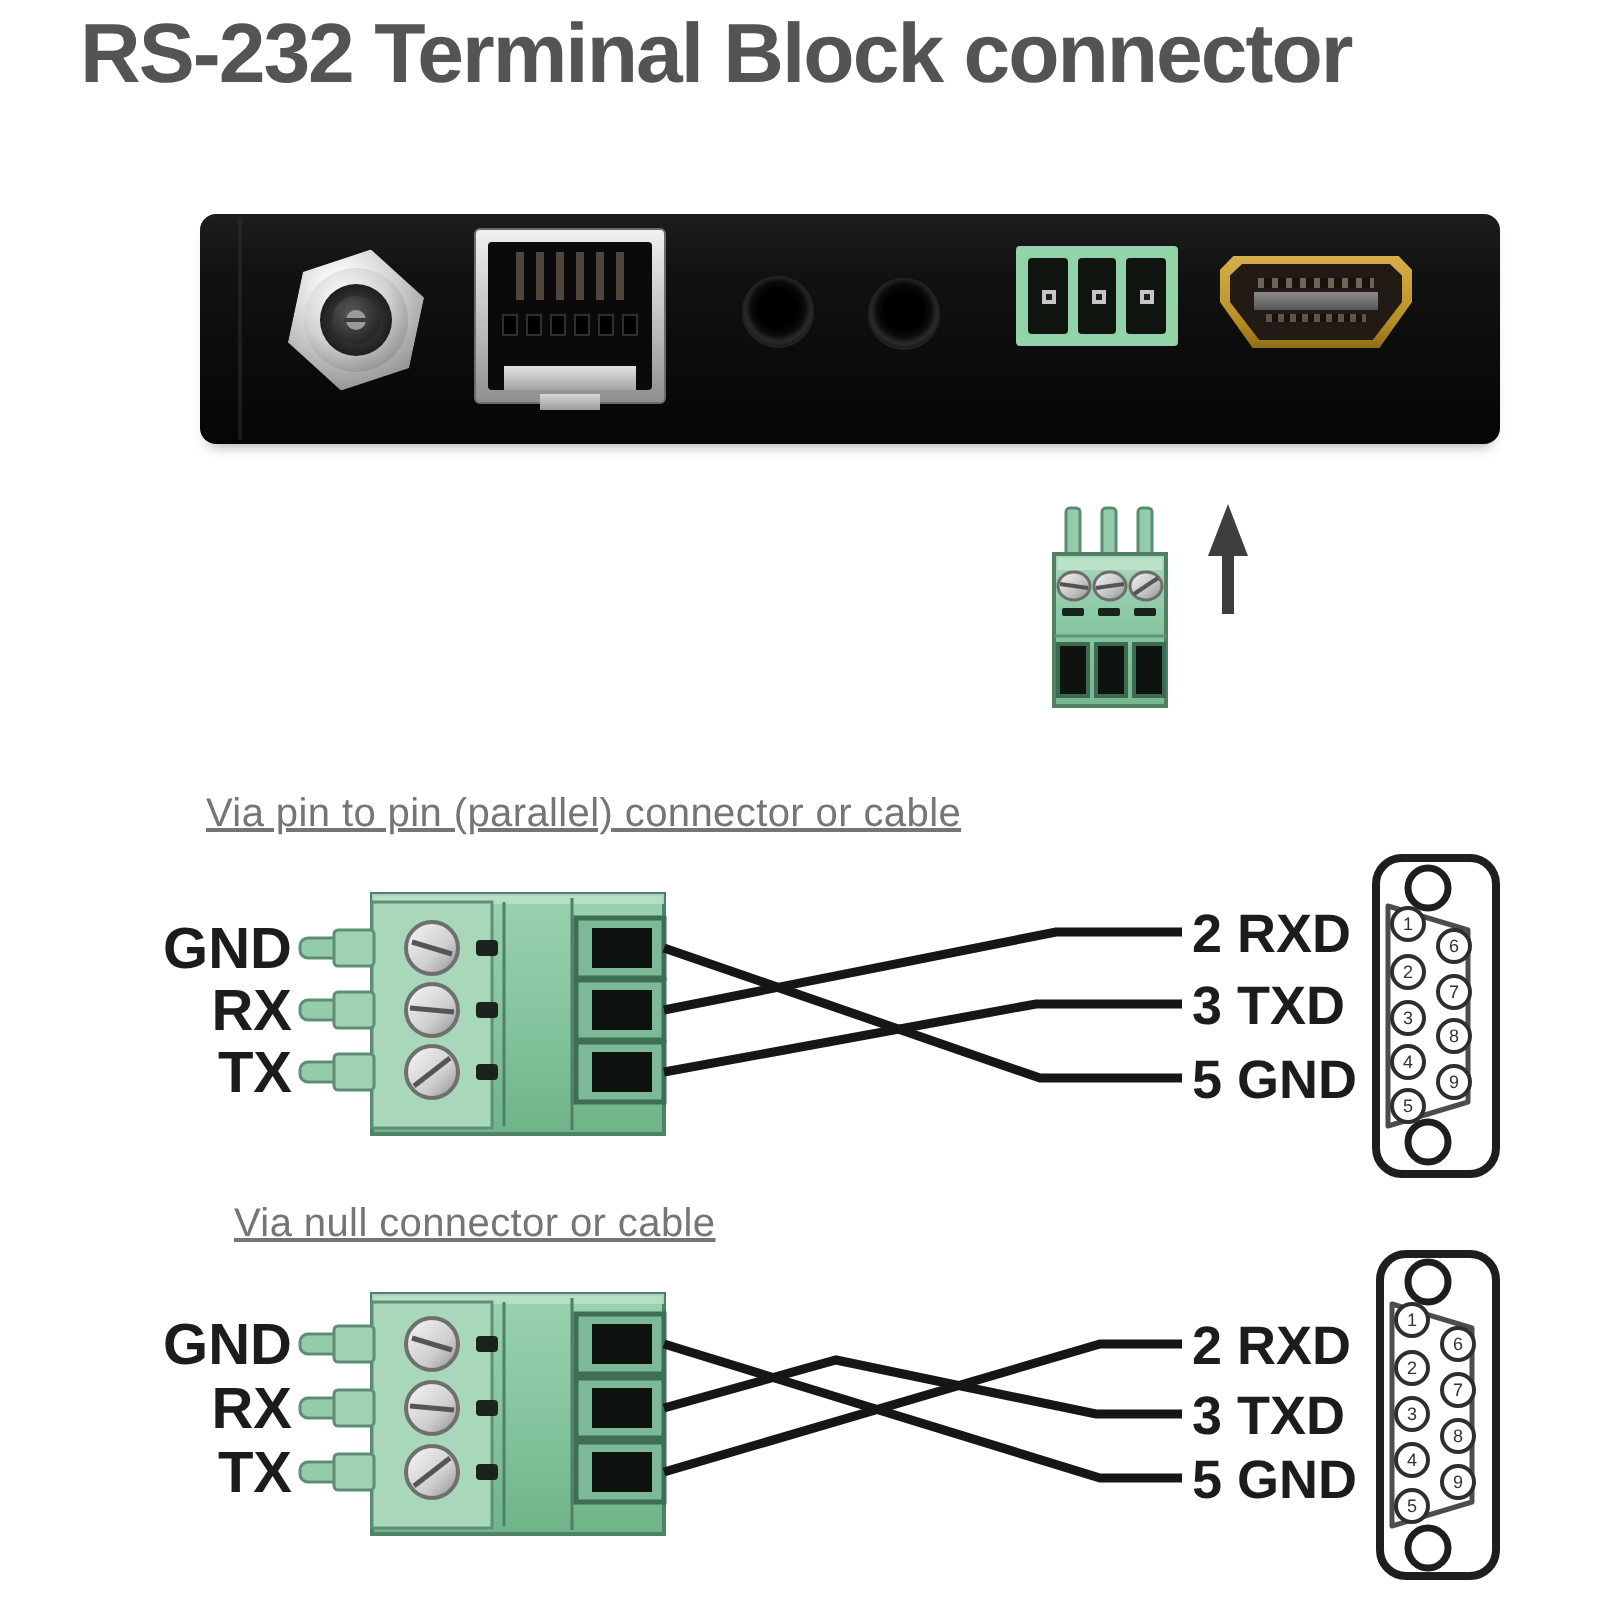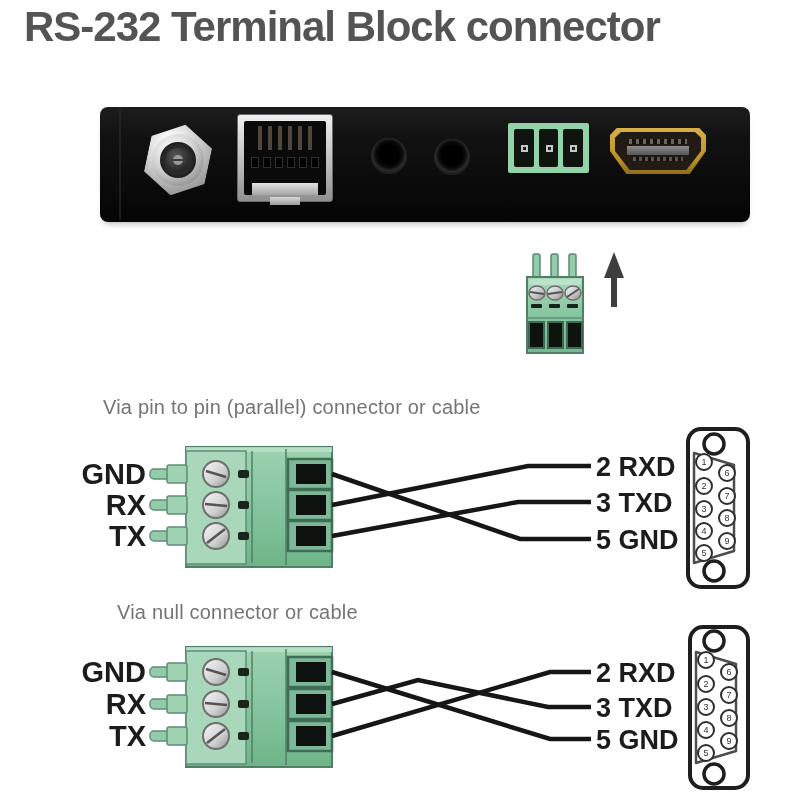--- a/index.html
+++ b/index.html
@@ -1,23 +1,23 @@
 <!DOCTYPE html>
 <html><head>
 <meta charset="utf-8">
 <style>
   html,body{margin:0;padding:0;}
   body{width:800px;height:800px;position:relative;background:#ffffff;overflow:hidden;
        font-family:"Liberation Sans", sans-serif;}
   .abs{position:absolute;}
 
   
-  .title{left:24px;top:2px;width:760px;font-size:42px;font-weight:bold;color:#545454;
+  .title{left:40px;top:2px;width:760px;font-size:42px;font-weight:bold;color:#545454;
          letter-spacing:-1px;line-height:50px;}
-  .section-heading{font-size:20px;color:#757575;letter-spacing:.2px;}
+  .section-heading{font-size:20px;color:#757575;letter-spacing:.2px;text-decoration:underline;}
   #heading1{left:103px;top:396px;}
   #heading2{left:117px;top:601px;}
 
   
   .panel{left:100px;top:107px;width:650px;height:115px;border-radius:8px;
          background:linear-gradient(180deg,#1d1d1d 0%,#121212 25%,#0b0b0b 65%,#050505 100%);
          box-shadow:0 5px 7px -4px rgba(0,0,0,.35);}
   .panel-flange{left:19px;top:2px;width:2px;height:111px;background:#2f2f2f;opacity:.55;border-radius:1px;}
 
   

